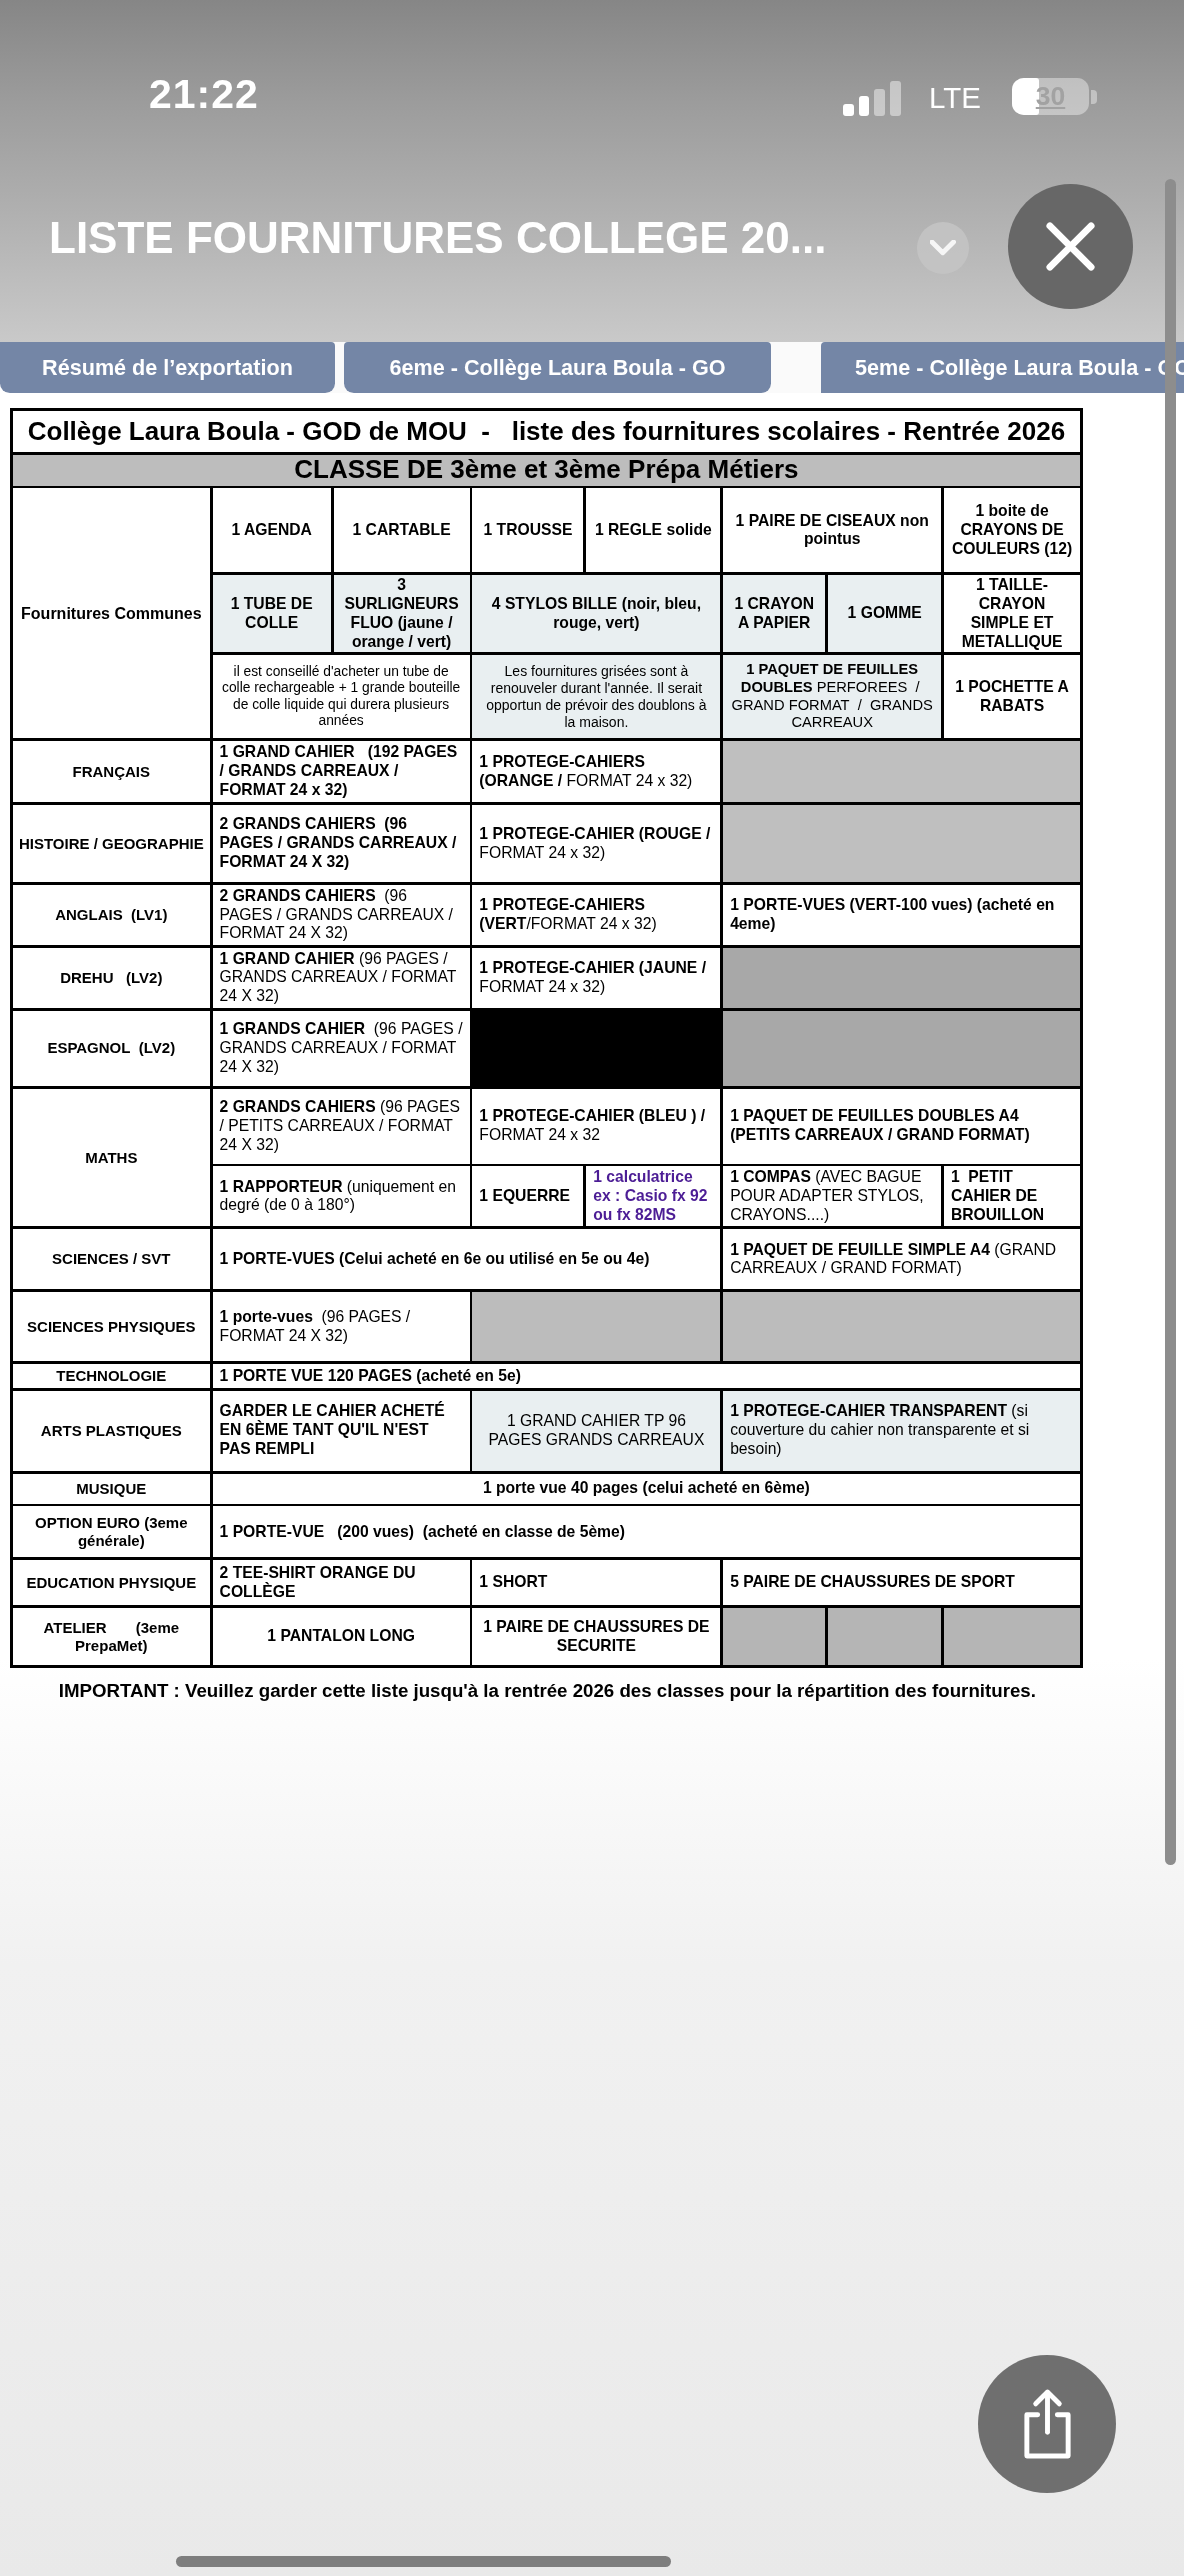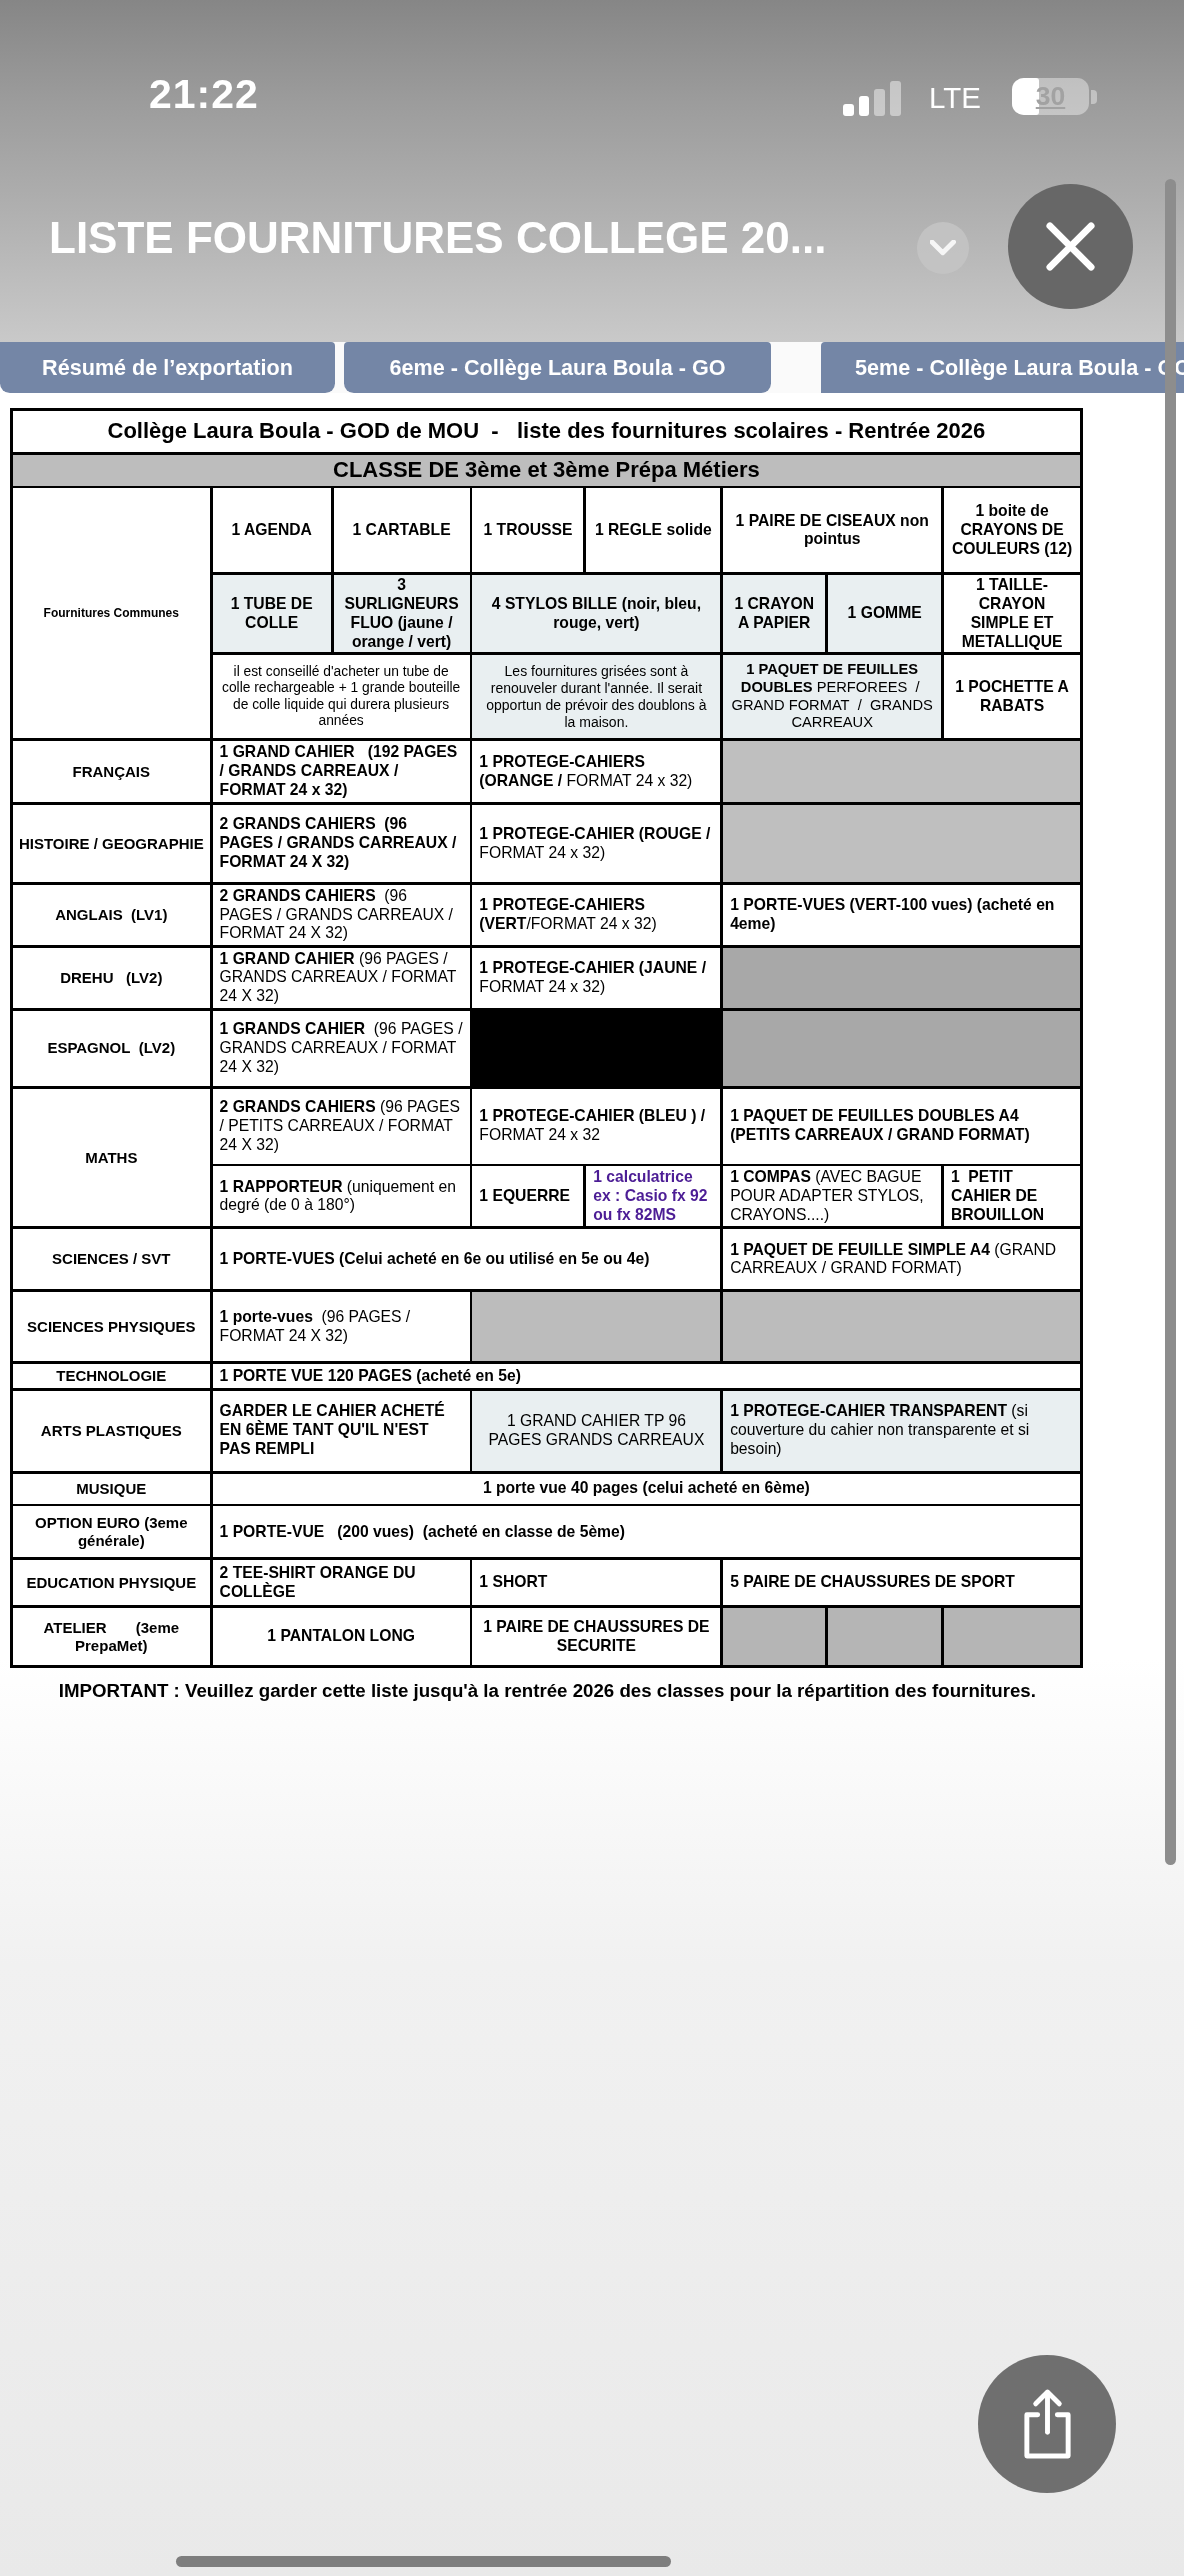--- a/index.html
+++ b/index.html
@@ -44,21 +44,21 @@
   .ctr{justify-content:center;text-align:center;}
   .lbl{justify-content:center;text-align:center;font-size:15px;}
   .gz{background:#e9eff1;}
   .g1{background:#bfbfbf;}
   .g2{background:#a8a8a8;}
   .g3{background:#bcbcbc;}
   .g4{background:#b5b5b5;}
   .sm{font-size:13.8px;font-weight:400;}
   .rg{font-weight:400;}
   .org{color:#4c1d95;}
-  .big{font-size:22px;}
+  .big{font-size:26px;}
   .band{background:#bdbdbd;}
 
   .footnote{position:absolute;left:9.8px;top:1287px;width:1075px;text-align:center;font-size:18.7px;font-weight:700;color:#000;}
 
   
   .sbar{position:absolute;left:1165px;top:179px;width:10.8px;height:1686px;border-radius:5.9px;background:#8d8d8d;}
   .share{position:absolute;left:978px;top:2355px;width:138px;height:138px;border-radius:50%;background:rgba(104,104,104,.95);
          display:flex;align-items:center;justify-content:center;}
   .homebar{position:absolute;left:176px;top:2556px;width:495px;height:10.8px;border-radius:5.9px;background:#7e7e7e;}
 </style>
@@ -102,21 +102,21 @@
     <div class="tab tab3">5eme - Collège Laura Boula - GO</div>
   </div>
 
   <div class="page">
     <div class="doc">
 
       <div class="c ctr big" style="grid-row:1;grid-column:1/9">Collège Laura Boula - GOD de MOU &nbsp;-&nbsp;&nbsp; liste des fournitures scolaires - Rentrée 2026</div>
 
       <div class="c ctr big band" style="grid-row:2;grid-column:1/9">CLASSE DE 3ème et 3ème Prépa Métiers</div>
 
-      <div class="c lbl" style="grid-row:3/6;grid-column:1;font-size:12px">Fournitures Communes</div>
+      <div class="c lbl" style="grid-row:3/6;grid-column:1;font-size:16px">Fournitures Communes</div>
       <div class="c ctr" style="grid-row:3;grid-column:2">1 AGENDA</div>
       <div class="c ctr" style="grid-row:3;grid-column:3">1 CARTABLE</div>
       <div class="c ctr" style="grid-row:3;grid-column:4">1 TROUSSE</div>
       <div class="c ctr" style="grid-row:3;grid-column:5">1 REGLE solide</div>
       <div class="c ctr" style="grid-row:3;grid-column:6/8">1 PAIRE DE CISEAUX non pointus</div>
       <div class="c ctr" style="grid-row:3;grid-column:8;padding:2px 2.9px">1 boite de CRAYONS DE COULEURS (12)</div>
 
       <div class="c ctr gz" style="grid-row:4;grid-column:2">1 TUBE DE COLLE</div>
       <div class="c ctr gz" style="grid-row:4;grid-column:3">3 SURLIGNEURS FLUO (jaune / orange / vert)</div>
       <div class="c ctr gz" style="grid-row:4;grid-column:4/6">4 STYLOS BILLE (noir, bleu, rouge, vert)</div>

